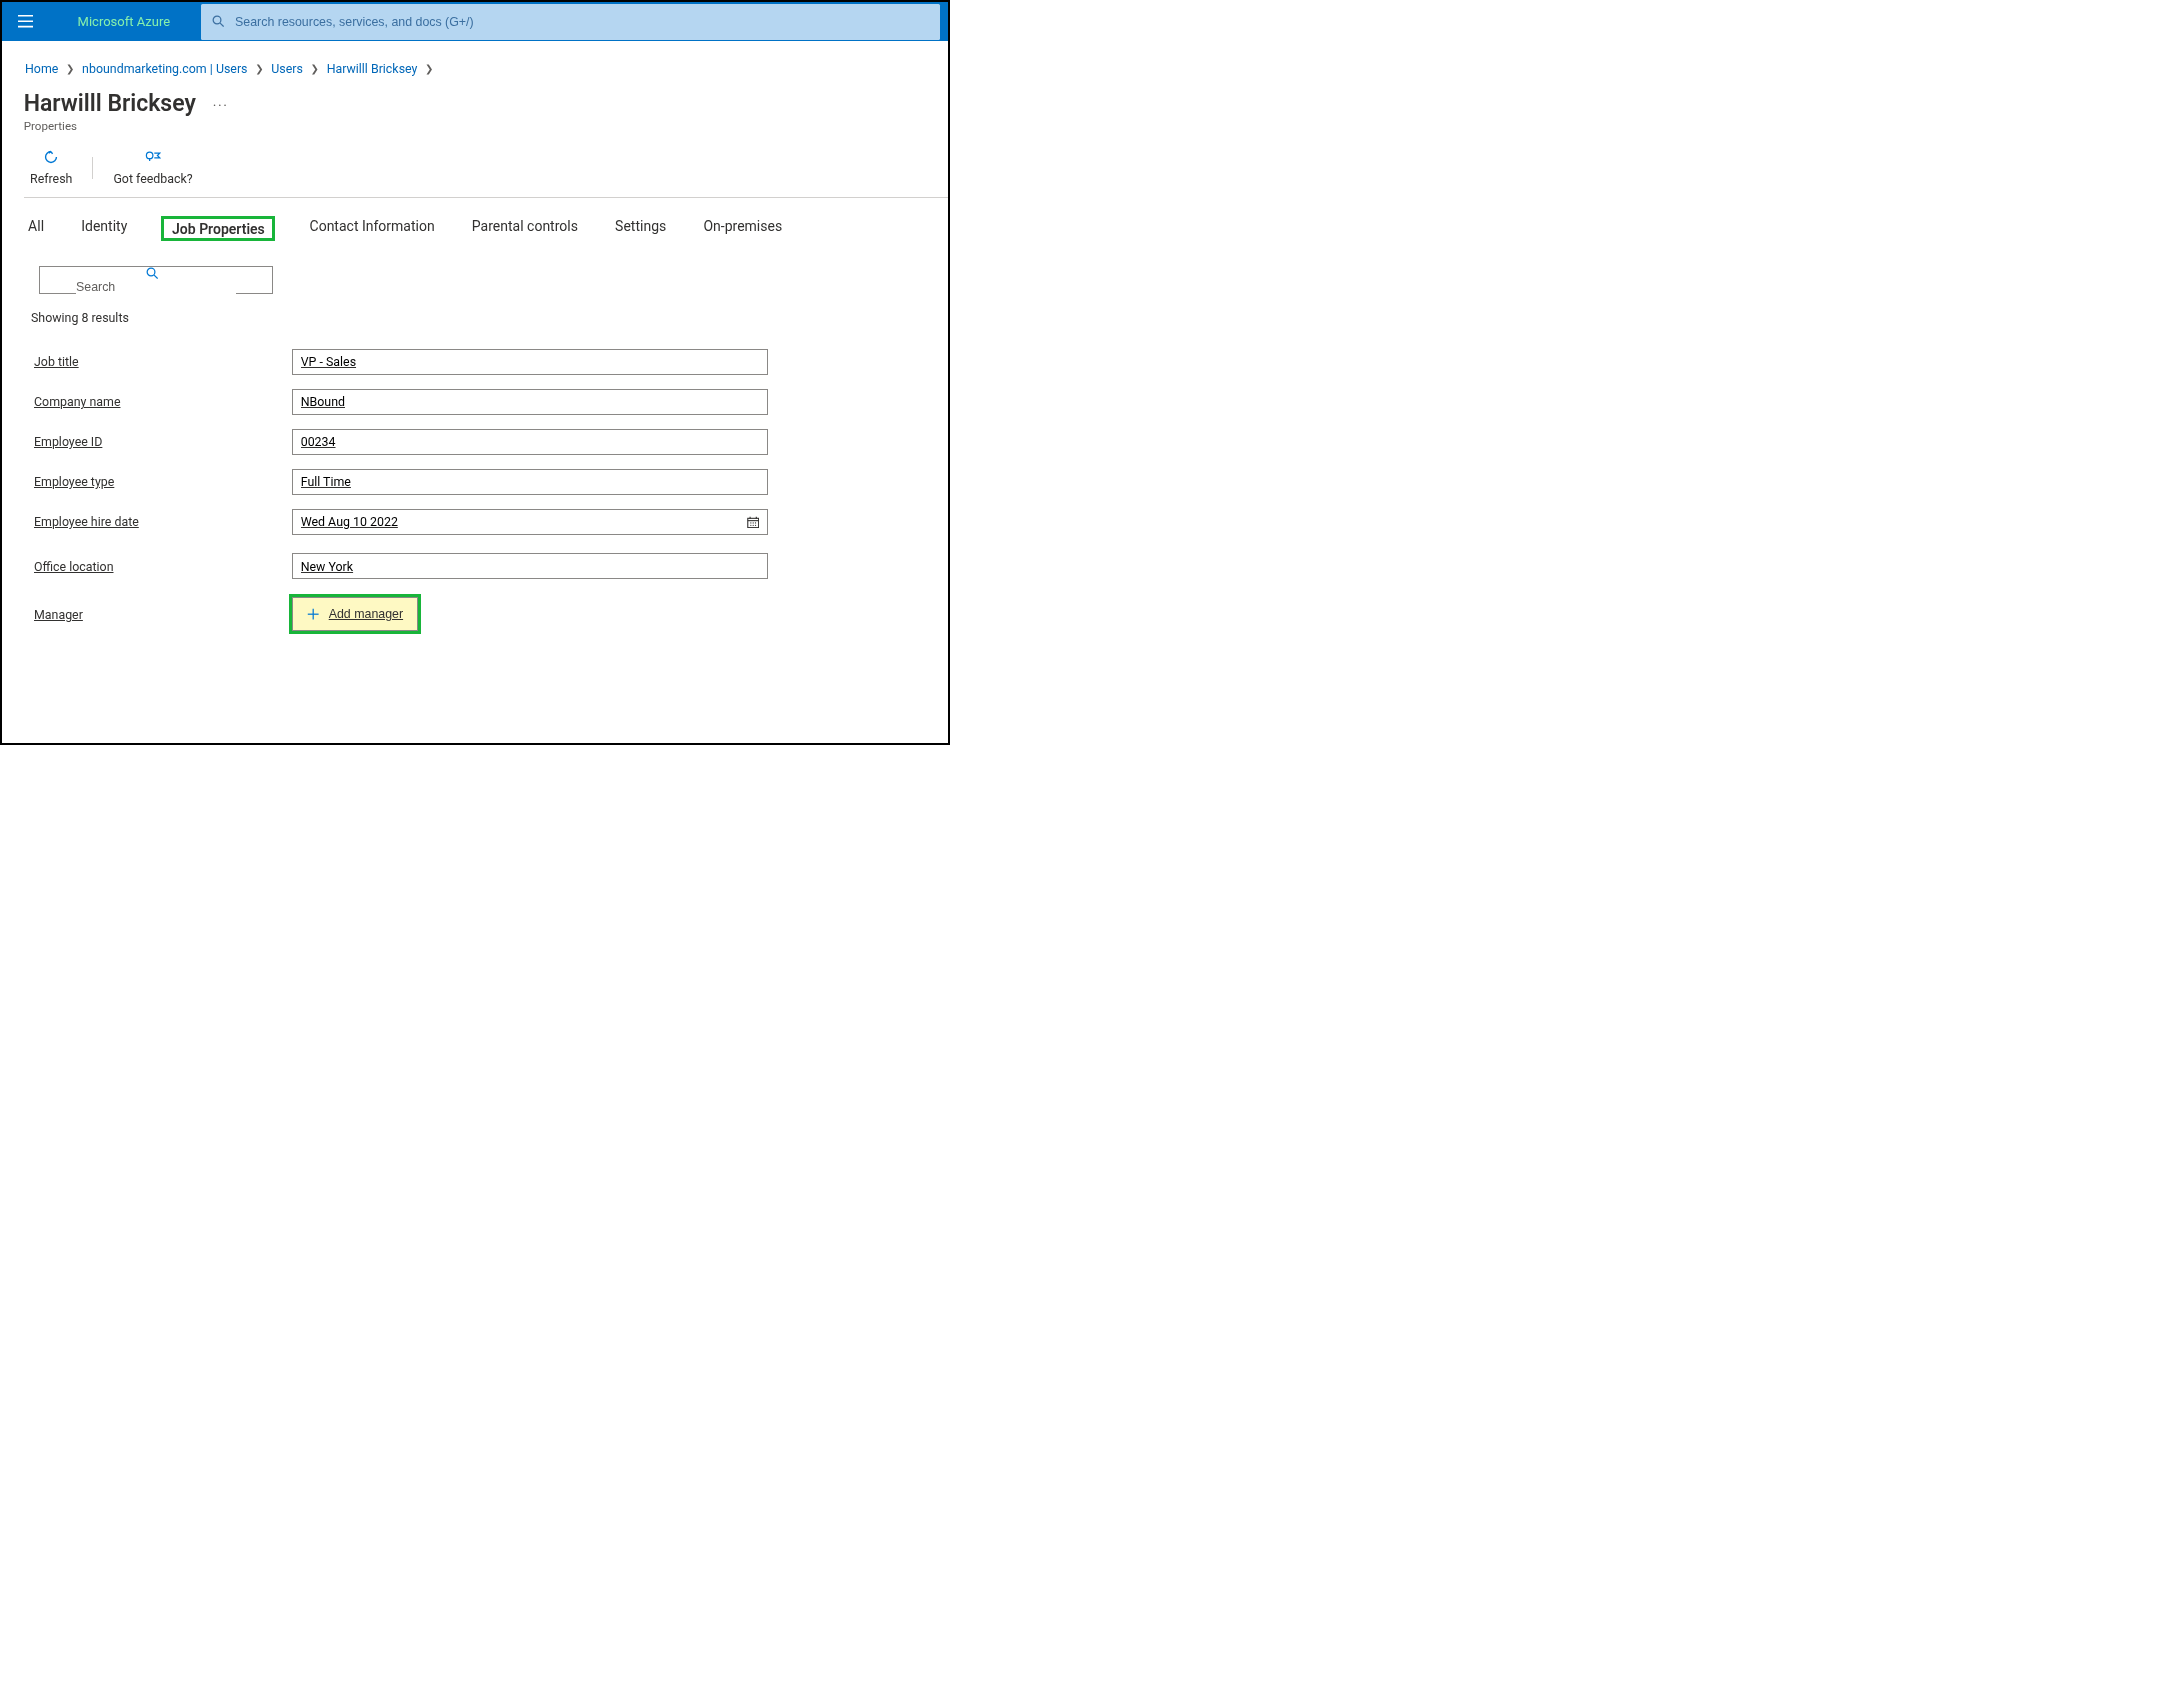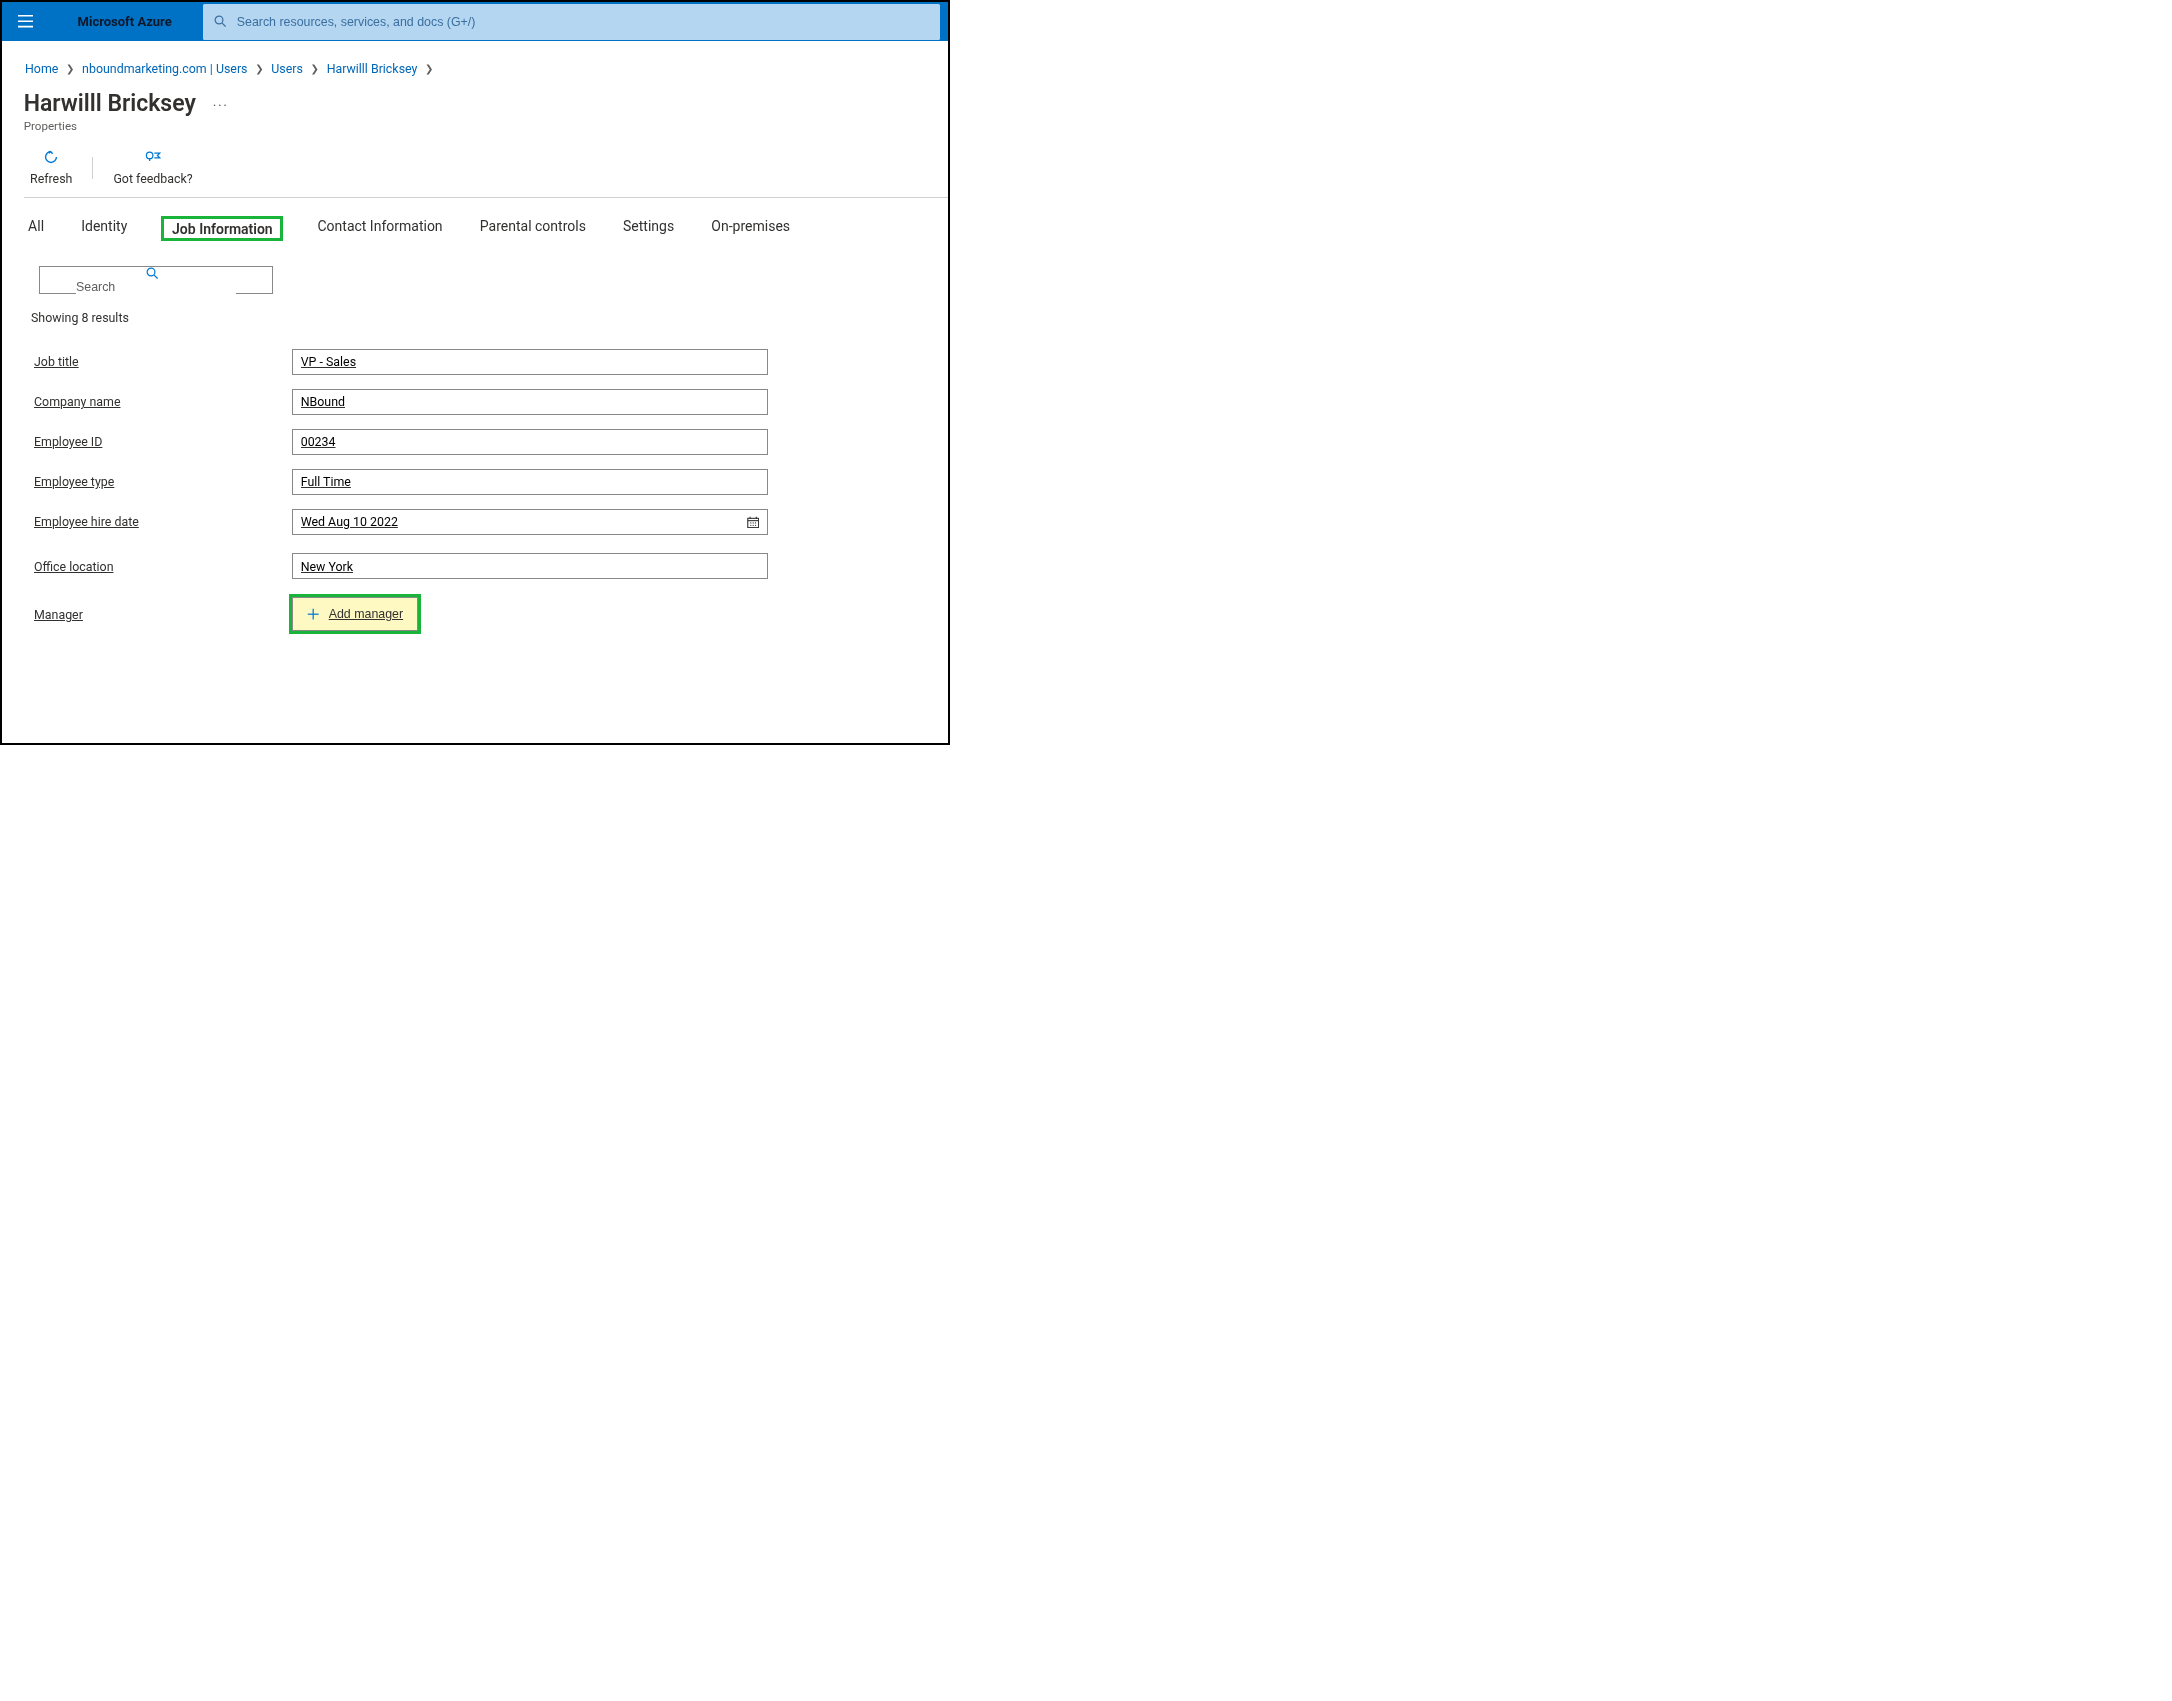--- a/index.html
+++ b/index.html
@@ -14,22 +14,22 @@
   }
   .topbar {
     height: 39px;
     background: #0072c6;
     display: flex;
     align-items: center;
     padding: 0 7.7px 0 14px;
   }
   .hamburger { width: 18.6px; height: 18.6px; display:flex; align-items:center; justify-content:center; cursor:pointer; }
   .brand {
-    color: #0f172a;
-    font-weight: 700;
+    color: #86efac;
+    font-weight: 400;
     font-size: 13px;
     margin-left: 43px;
     margin-right: 31px;
     white-space: nowrap;
   }
   .global-search {
     flex: 1;
     background: #b5d6f1;
     height: 36px;
     border-radius: 1.5px;
@@ -181,21 +181,21 @@
         </svg>
     </span>
     <span>Got feedback?</span>
   </div>
 </div>
 <div class="hr"></div>
 
 <div class="tabs">
   <div class="tab">All</div>
   <div class="tab">Identity</div>
-  <div class="tab highlight">Job Information</div>
+  <div class="tab highlight">Job Properties</div>
   <div class="tab">Contact Information</div>
   <div class="tab">Parental controls</div>
   <div class="tab">Settings</div>
   <div class="tab">On-premises</div>
 </div>
 
 <div class="search-box">
   <span style="margin-right:7.7px; display:flex; color:#0078d4;">
     <svg width="12.4" height="12.4" viewBox="0 0 16 16">
         <circle cx="6.5" cy="6.5" r="5" stroke="#0078d4" stroke-width="1.6" fill="none"></circle>

